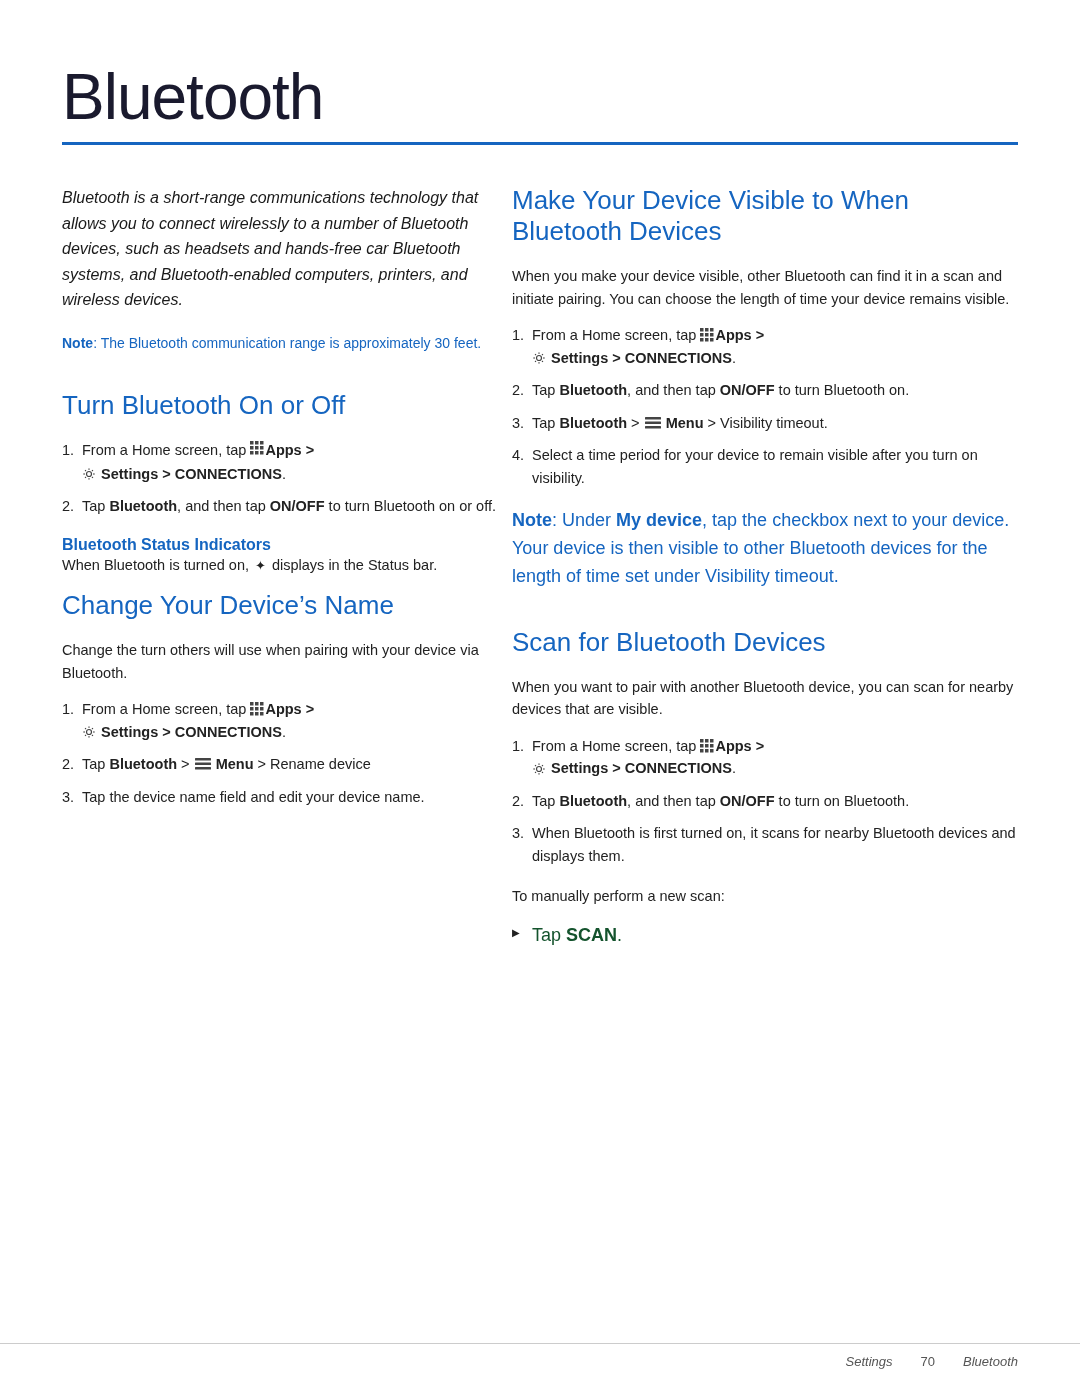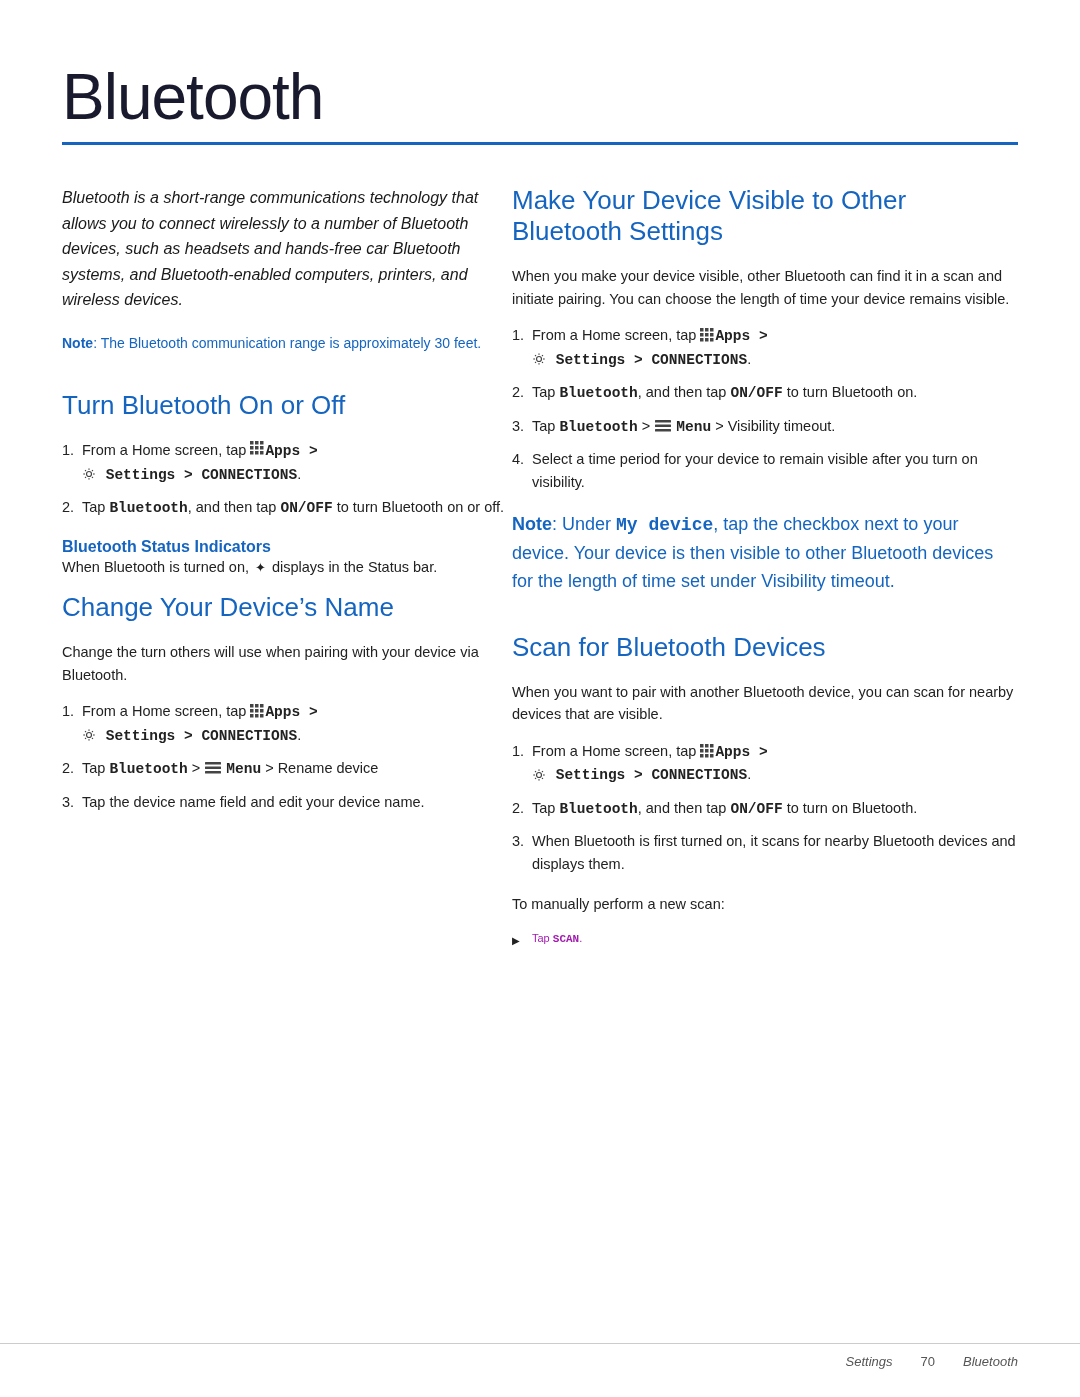--- a/index.html
+++ b/index.html
@@ -93,21 +93,21 @@
     }
     .numbered-list li .list-num {
       position: absolute;
       left: 0;
       top: 0;
     }
     .numbered-list li .list-content {
       display: inline;
     }
     
-    .bold { font-weight: bold; font-family: Liberation Mono, monospace; }
+    .bold { font-weight: bold; }
     
     .note-block {
       font-size: 18px;
       color: #1565C0;
       line-height: 1.55;
       margin-top: 10px;
       margin-bottom: 10px;
     }
     .note-block .note-label {
       font-weight: bold;
@@ -118,23 +118,23 @@
       vertical-align: middle;
       margin: 0 2px;
       font-size: 13px;
     }
     
     .arrow-list {
       list-style: none;
       margin-bottom: 14px;
     }
     .arrow-list li {
-      font-size: 11px;
+      font-size: 18px;
       line-height: 1.55;
-      color: #a21caf;
+      color: #14532d;
       padding-left: 20px;
       position: relative;
     }
     .arrow-list li::before {
       content: '▶';
       position: absolute;
       left: 0;
       font-size: 10px;
       top: 3px;
       color: #222;
@@ -272,21 +272,21 @@
         <li>
           <span class="list-num">3.</span>
           <span class="list-content">Tap the device name field and edit your device name.</span>
         </li>
       </ol>
 
     </div>
 
     <div class="col-right">
 
-      <h2 class="section-heading">Make Your Device Visible to Other Bluetooth Settings</h2>
+      <h2 class="section-heading">Make Your Device Visible to When Bluetooth Devices</h2>
       <p class="body-text">When you make your device visible, other Bluetooth can find it in a scan and initiate pairing. You can choose the length of time your device remains visible.</p>
       <ol class="numbered-list">
         <li>
           <span class="list-num">1.</span>
           <span class="list-content">
             <span>From a Home screen, tap </span><svg class="gear-svg" width="14" height="14" viewBox="0 0 14 14">
                 <rect x="0" y="0" width="3.5" height="3.5" fill="#444"></rect>
                 <rect x="5" y="0" width="3.5" height="3.5" fill="#444"></rect>
                 <rect x="10" y="0" width="3.5" height="3.5" fill="#444"></rect>
                 <rect x="0" y="5" width="3.5" height="3.5" fill="#444"></rect>

